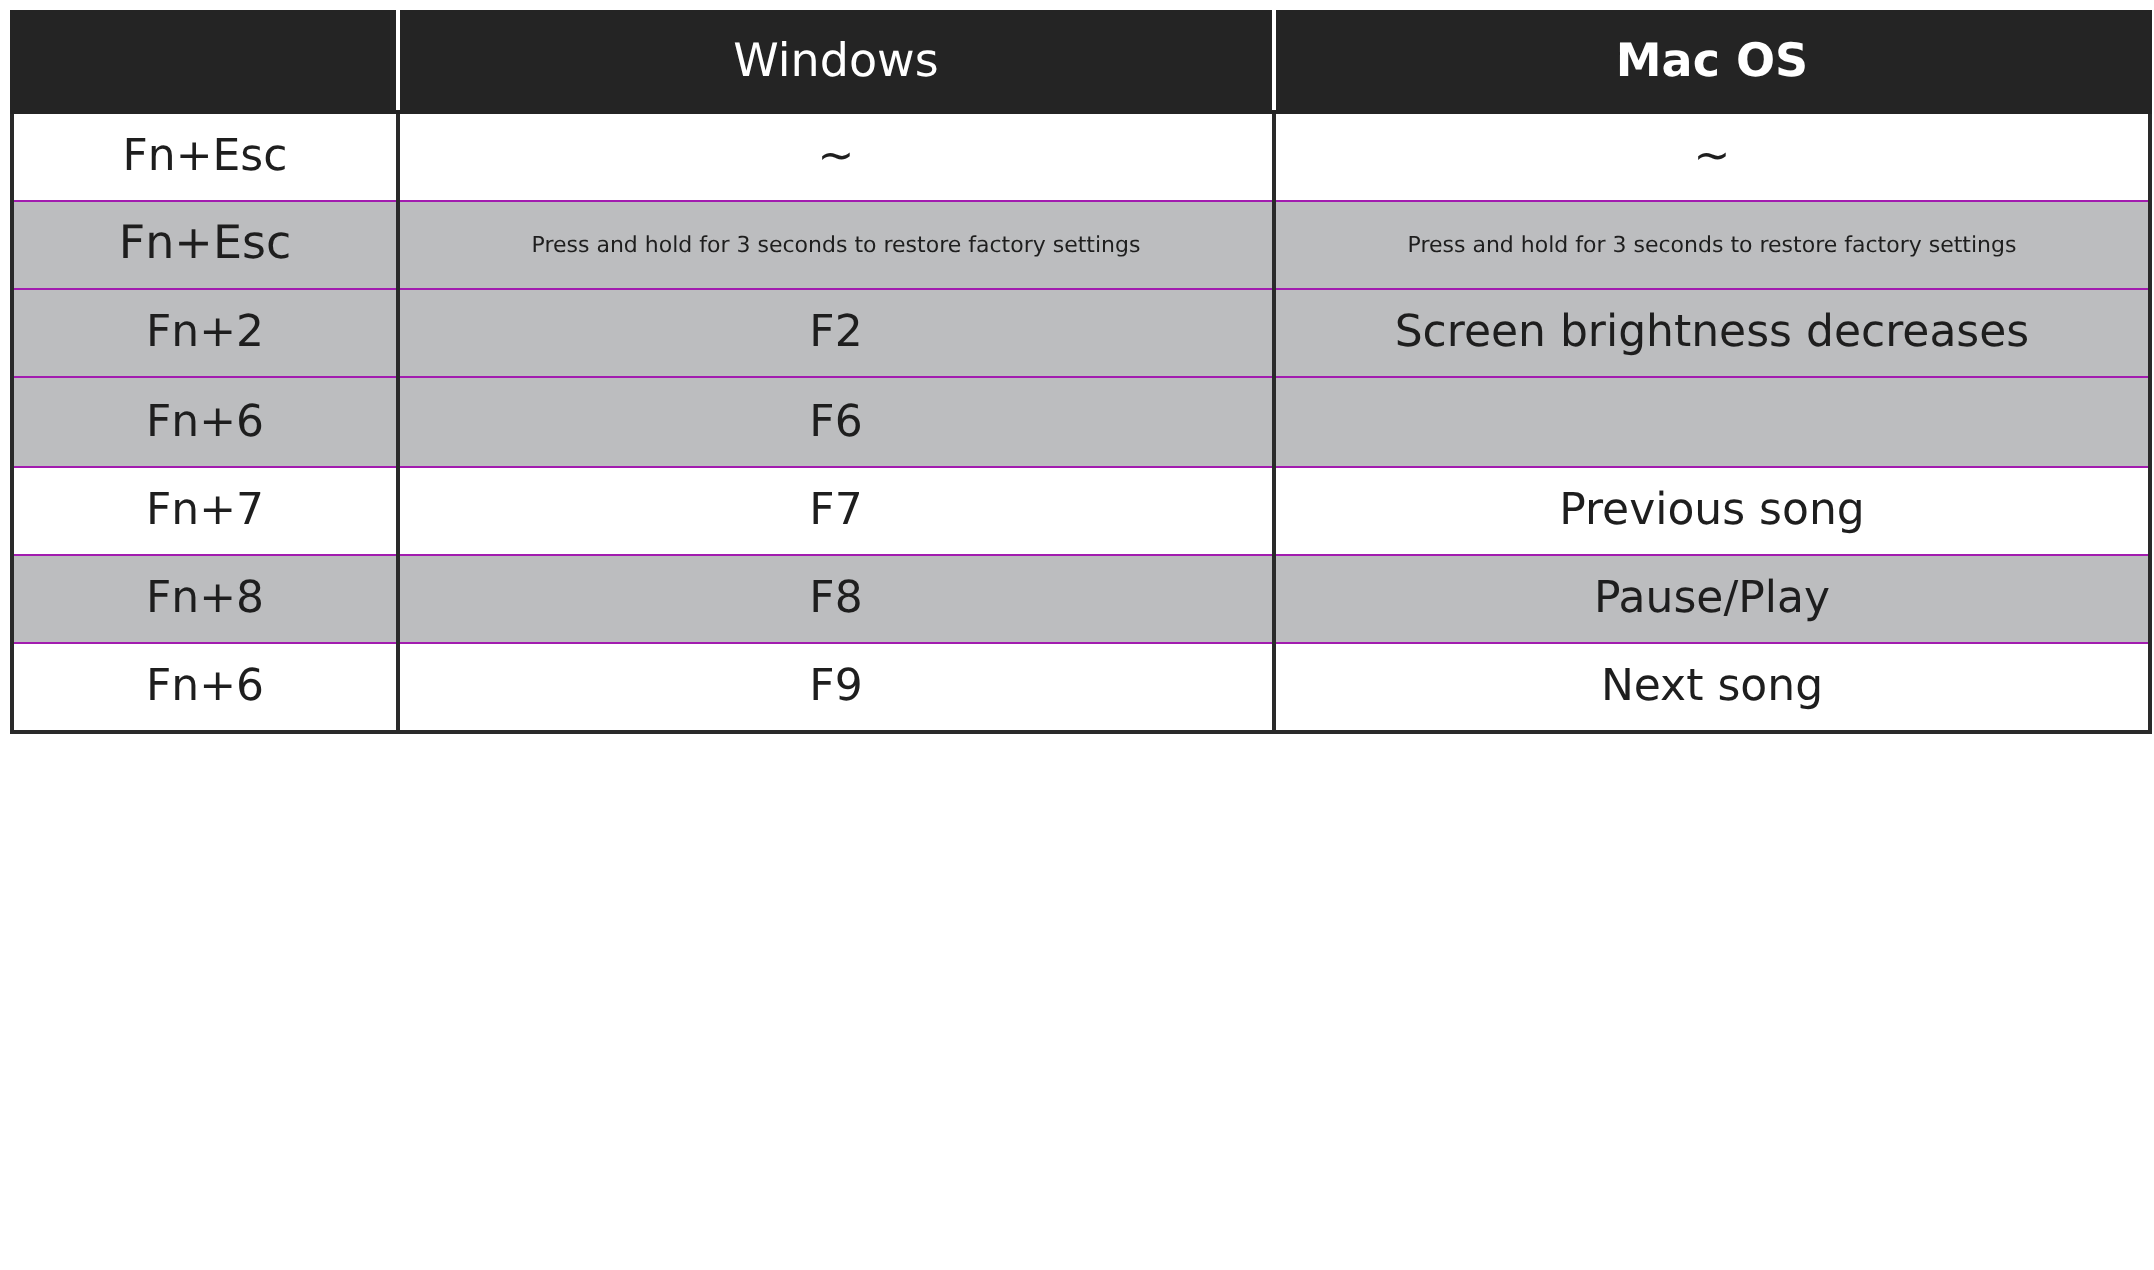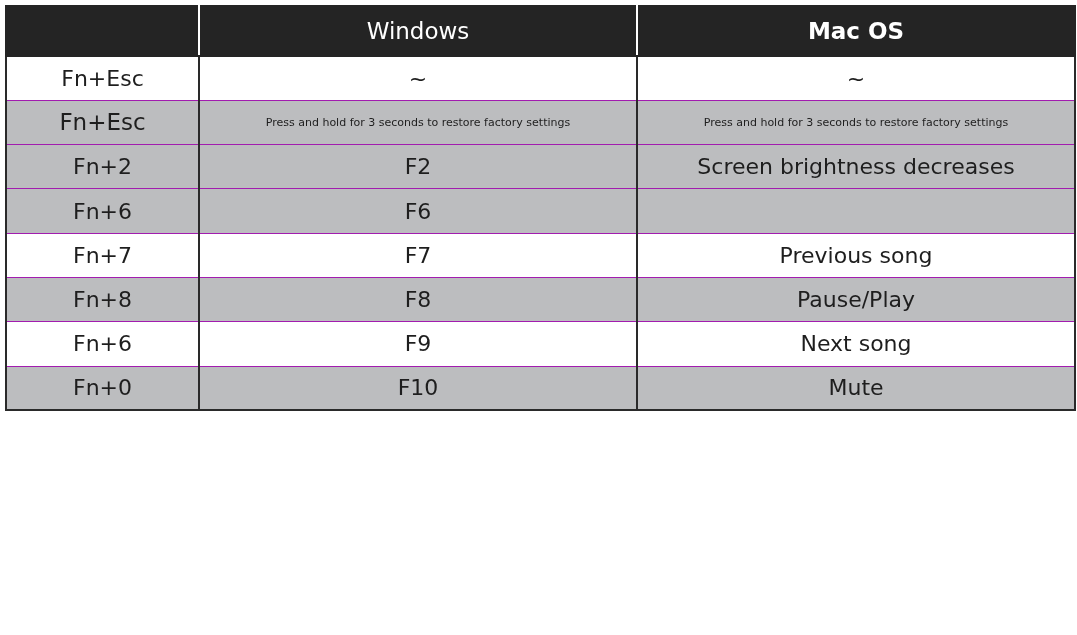--- a/index.html
+++ b/index.html
@@ -108,19 +108,14 @@
     <tr class="shaded">
       <td class="key">Fn+8</td>
       <td class="win">F8</td>
       <td>Pause/Play</td>
     </tr>
     <tr class="plain">
       <td class="key">Fn+6</td>
       <td class="win">F9</td>
       <td>Next song</td>
     </tr>
-    <tr class="shaded">
-      <td class="key">Fn+0</td>
-      <td class="win">F10</td>
-      <td>Mute</td>
-    </tr>
   </tbody>
 </table>
 
 </body></html>

